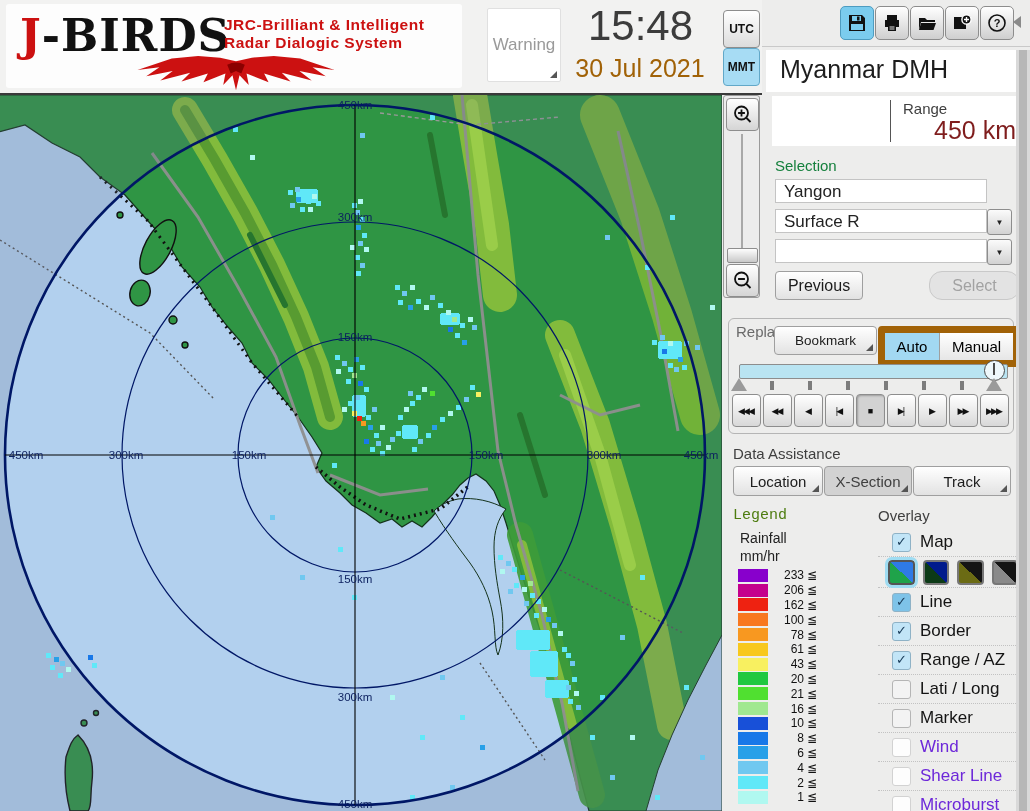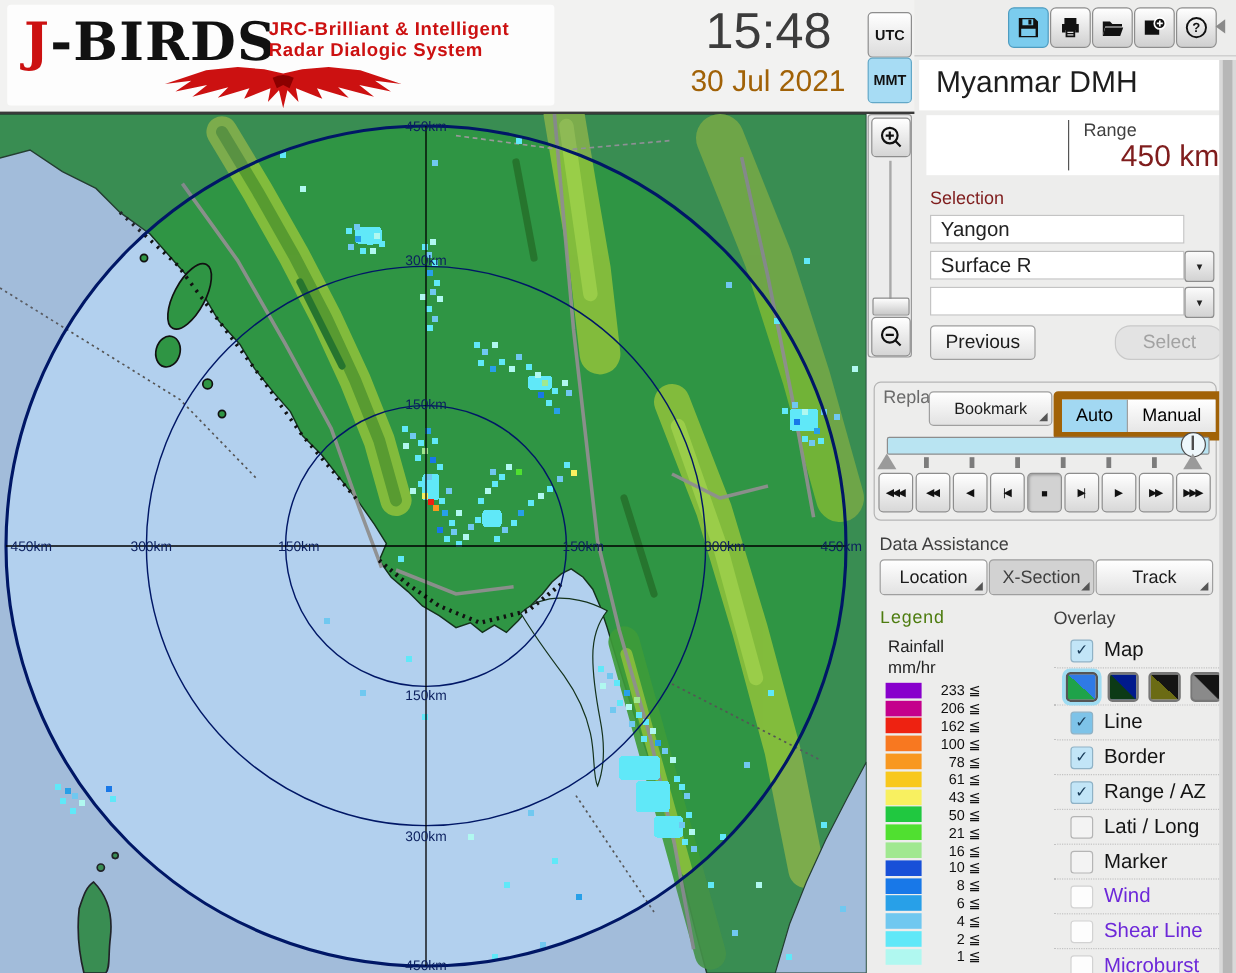--- a/index.html
+++ b/index.html
@@ -33,21 +33,21 @@
   #zoom-in{top:2px;} #zoom-out{top:168px;}
   #zoom-track{left:17px;top:38px;width:2px;height:126px;background:#a8a8a8;}
   #zoom-thumb{left:3px;top:152px;width:29px;height:13px;background:linear-gradient(#fdfdfd,#c9c9c9);border:1px solid #8d8d8d;border-radius:2px;}
   
   #station-row{left:766px;top:50px;width:252px;height:42px;background:#fff;}
   #station-name{left:780px;top:55px;font-size:25px;color:#1d1d1d;}
   #range-box{left:772px;top:96px;width:250px;height:50px;background:#fff;}
   #range-divider{left:890px;top:100px;width:1px;height:42px;background:#555;}
   #range-label{left:903px;top:100px;font-size:15px;color:#3f3f3f;}
   #range-value{left:890px;top:116px;width:126px;text-align:right;font-size:25px;color:#7f1d1d;}
-  #selection-label{left:775px;top:157px;font-size:15px;color:#7f1d1d;}
+  #selection-label{left:775px;top:157px;font-size:15px;color:#15803d;}
   .dd{left:775px;width:237px;height:26px;}
   .dd .dd-text{position:absolute;left:0;top:0;width:212px;height:24px;background:#fff;border:1px solid #c4c4c4;font-size:17px;color:#222;line-height:24px;padding-left:8px;box-sizing:border-box;}
   .dd .dd-arrow{position:absolute;right:0;top:0;width:23px;height:24px;border:1px solid #8d8d8d;border-radius:3px;background:linear-gradient(#fbfbfb,#d2d2d2);font-size:8px;color:#222;display:flex;align-items:center;justify-content:center;}
   #dd-1{top:179px;padding-left:37px;} #dd-2{top:209px;} #dd-3{top:239px;}
   .btn{border:1px solid #9f9f9f;border-radius:4px;background:linear-gradient(#fff,#e2e2e2);font-size:16px;color:#1c1c1c;display:flex;align-items:center;justify-content:center;}
   #previous-btn{left:775px;top:271px;width:86px;height:27px;}
   #select-btn{left:929px;top:271px;width:89px;height:27px;background:#e3e3e3;color:#a2a2a2;border-color:#c9c9c9;border-radius:13px;}
   
   #replay-box{left:728px;top:318px;width:284px;height:114px;border:1px solid #b5b5b5;border-radius:6px;}
   #replay-label{left:736px;top:323px;font-size:15px;color:#6a6a6a;}
@@ -99,20 +99,21 @@
 <div id="header" class="abs">
   <div id="logo-card" class="abs">
     <div id="logo-title" class="abs"><span class="j">J</span><span>-BIRDS</span></div>
     <div id="logo-sub1" class="abs logo-sub">JRC-Brilliant &amp; Intelligent</div>
     <div id="logo-sub2" class="abs logo-sub">Radar  Dialogic  System</div>
     <svg id="eagle" class="abs" width="440" height="44" viewBox="0 0 464 100">
       <path fill="#cc1111" d="M232,30 L196,22 L146,18 L86,24 L8,50 L58,44 L28,64 L88,52 L60,74 L128,56 L108,76 L168,58 L158,78 L208,58 L203,84 L224,62 L232,96 L240,62 L261,84 L256,58 L306,78 L296,58 L356,76 L336,56 L404,74 L376,52 L436,64 L406,44 L456,50 L378,24 L318,18 L268,22 Z"></path>
       <path fill="#8b0000" d="M212,38 Q232,28 252,38 L244,58 L232,52 L220,58 Z"></path>
     </svg>
   </div>
+  <div id="warning-btn" class="abs fold">Warning</div>
   <div id="clock-time" class="abs">15:48</div>
   <div id="clock-date" class="abs">30 Jul 2021</div>
   <div id="tz-utc" class="abs tz-btn">UTC</div>
   <div id="tz-mmt" class="abs tz-btn">MMT</div>
 </div>
 
 <div class="abs tool-btn selected" style="left:840px">
   <svg width="20" height="20" viewBox="0 0 20 20">
       <path fill="#111" d="M2,2 h13 l3,3 v13 h-16 Z M5,3 v5 h9 v-5 Z M10,3.5 h2.5 v4 h-2.5 Z M4,11 h12 v6 h-12 Z" fill-rule="evenodd"></path>
     </svg>
@@ -498,21 +499,21 @@
       <span class="lv">61</span>
       <span class="lle">≦</span>
     </div>
     <div class="lrow">
       <span class="lsw" style="background: rgb(248, 240, 96);"></span>
       <span class="lv">43</span>
       <span class="lle">≦</span>
     </div>
     <div class="lrow">
       <span class="lsw" style="background: rgb(32, 200, 64);"></span>
-      <span class="lv">50</span>
+      <span class="lv">20</span>
       <span class="lle">≦</span>
     </div>
     <div class="lrow">
       <span class="lsw" style="background: rgb(80, 224, 48);"></span>
       <span class="lv">21</span>
       <span class="lle">≦</span>
     </div>
     <div class="lrow">
       <span class="lsw" style="background: rgb(160, 232, 144);"></span>
       <span class="lv">16</span>

